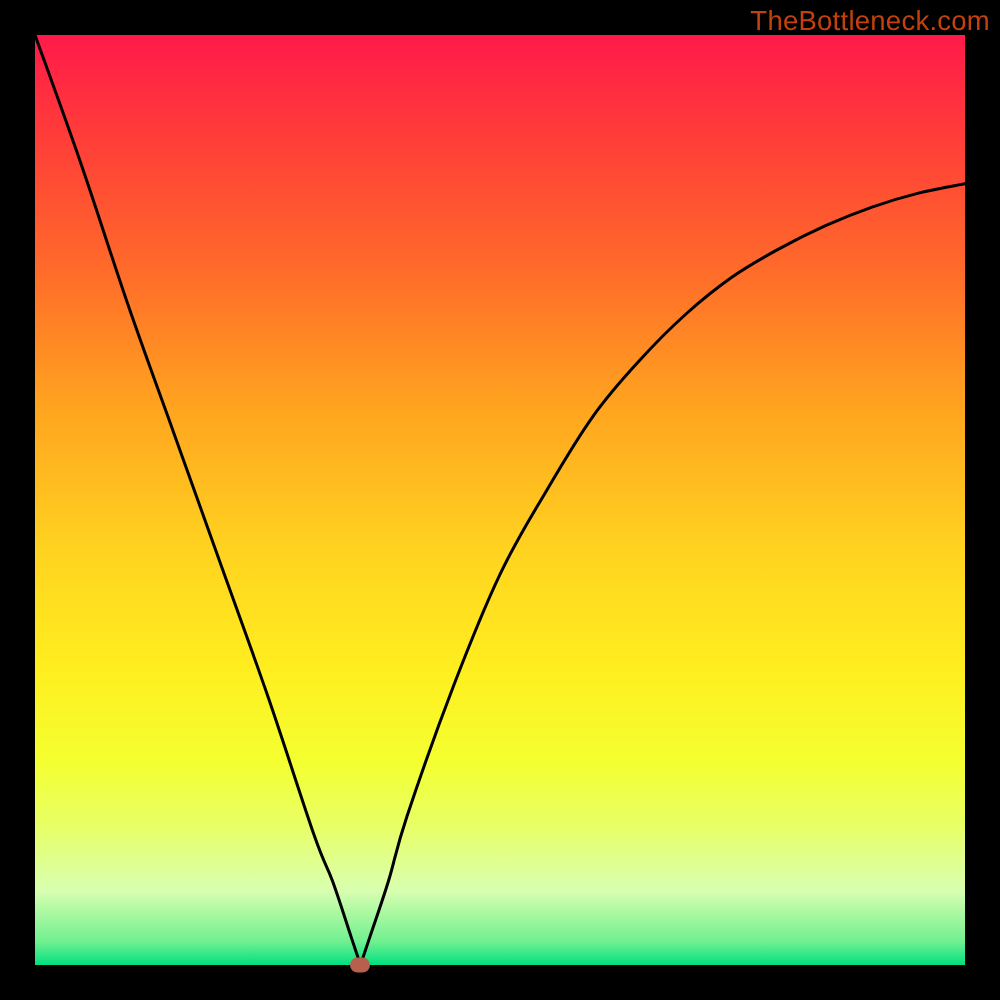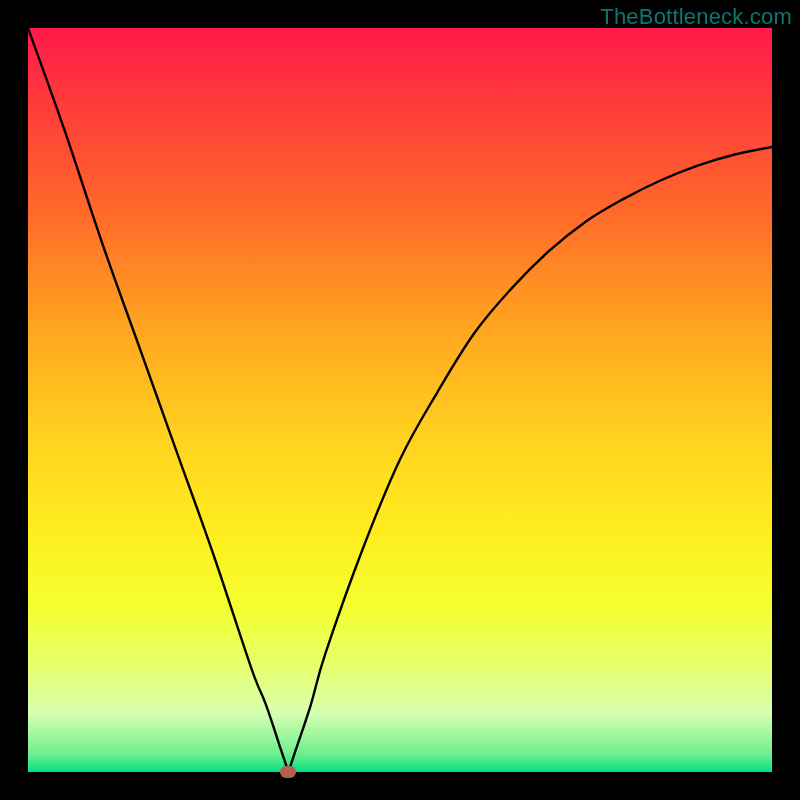--- a/index.html
+++ b/index.html
@@ -34,21 +34,21 @@
       #e8ff66 85%,
       #d8ffb0 92%,
       #70f090 97.5%,
       #00e080 100%
     );
   }
   .watermark {
     position: absolute;
     top: 4px;
     right: 8px;
-    color: #0f766e;
+    color: #c2410c;
     font-size: 22px;
     letter-spacing: 0.2px;
     font-weight: 500;
     z-index: 10;
   }
   svg.curve {
     position: absolute;
     left: 0;
     top: 0;
     width: 744px;

